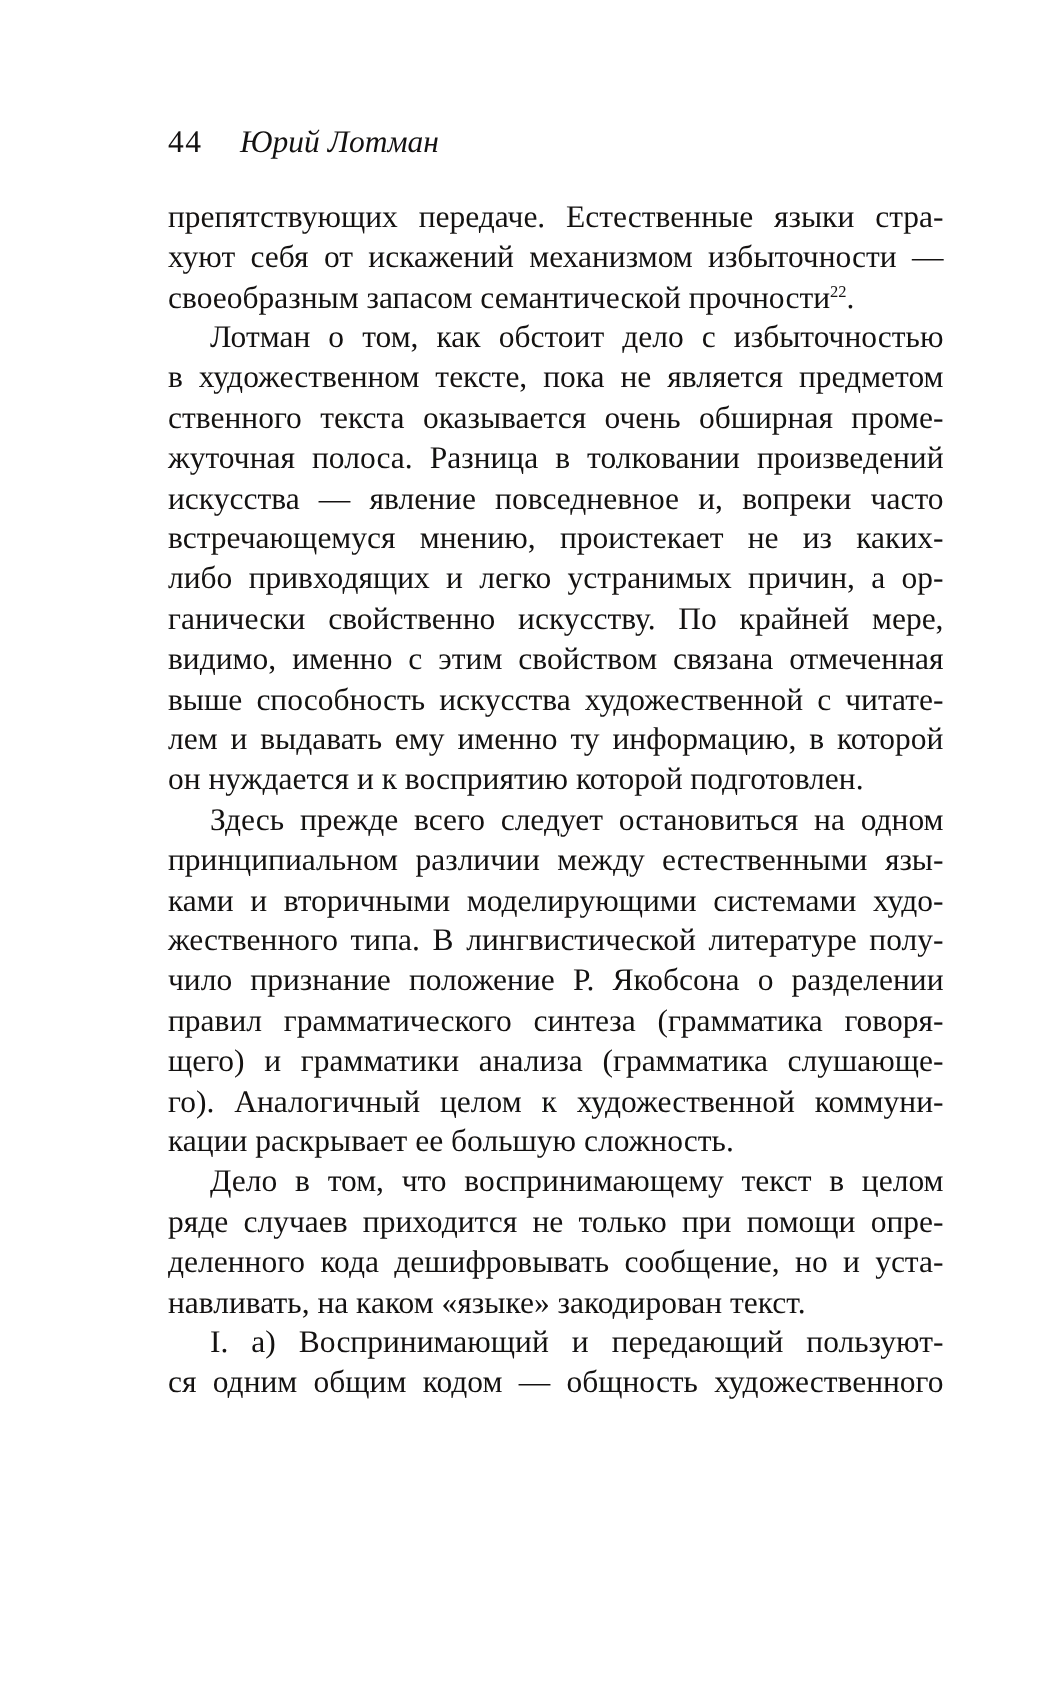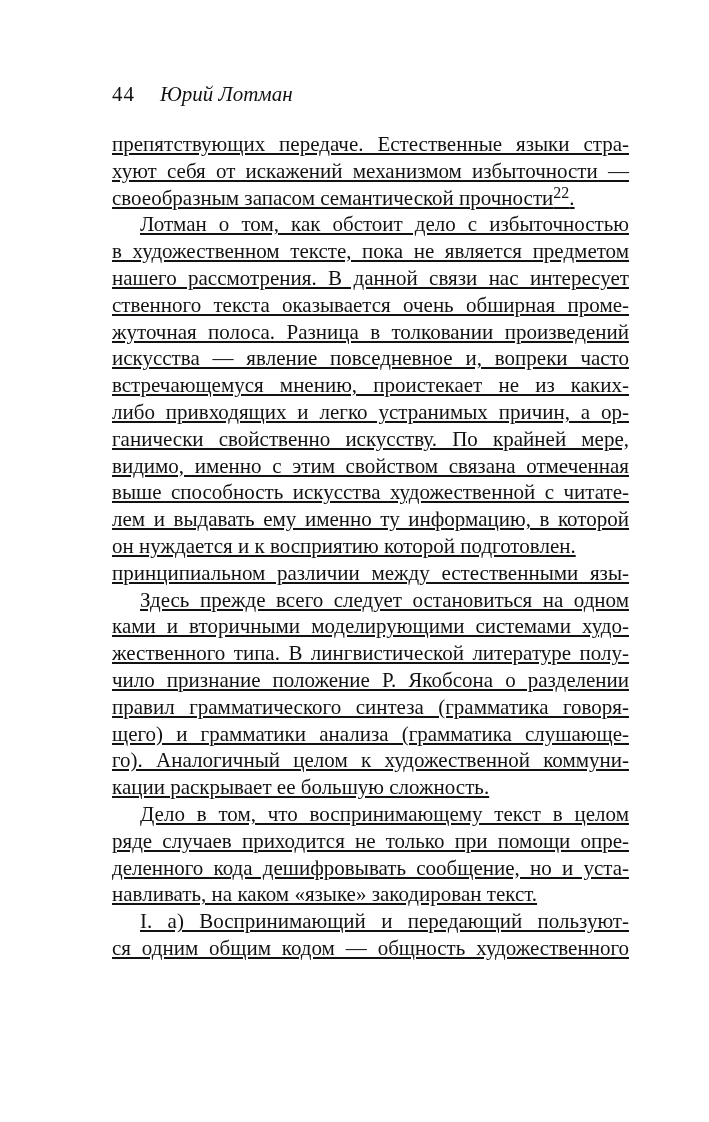--- a/index.html
+++ b/index.html
@@ -45,30 +45,29 @@
   }
   .para {
     margin: 0;
     padding: 0;
   }
   .line {
     display: block;
     text-align: justify;
     text-align-last: justify;
     white-space: normal;
-    text-decoration: underline;
   }
   .line.endline {
     text-align-last: left;
   }
   .line.indent {
     text-indent: 28px;
   }
   sup.fnref {
-    font-size: 16px;
+    font-size: 11px;
     line-height: 0;
     vertical-align: 7px;
     letter-spacing: 0;
   }
 </style>
 </head>
 <body>
 
 <div class="page">
 
@@ -80,36 +79,35 @@
 
     <p class="para">
       <span class="line">препятствующих передаче. Естественные языки стра-</span>
       <span class="line">хуют себя от искажений механизмом избыточности —</span>
       <span class="line endline"><span>своеобразным запасом семантической прочности</span><sup class="fnref">22</sup><span>.</span></span>
     </p>
 
     <p class="para">
       <span class="line indent">Лотман о том, как обстоит дело с избыточностью</span>
       <span class="line">в художественном тексте, пока не является предметом</span>
-      <span class="line">нашего рассмотрения. В данной связи нас интересует</span>
       <span class="line">ственного текста оказывается очень обширная проме-</span>
       <span class="line">жуточная полоса. Разница в толковании произведений</span>
       <span class="line">искусства — явление повседневное и, вопреки часто</span>
       <span class="line">встречающемуся мнению, проистекает не из каких-</span>
       <span class="line">либо привходящих и легко устранимых причин, а ор-</span>
       <span class="line">ганически свойственно искусству. По крайней мере,</span>
       <span class="line">видимо, именно с этим свойством связана отмеченная</span>
       <span class="line">выше способность искусства художественной с читате-</span>
       <span class="line">лем и выдавать ему именно ту информацию, в которой</span>
       <span class="line endline">он нуждается и к восприятию которой подготовлен.</span>
     </p>
 
     <p class="para">
+      <span class="line indent">Здесь прежде всего следует остановиться на одном</span>
       <span class="line">принципиальном различии между естественными язы-</span>
-      <span class="line indent">Здесь прежде всего следует остановиться на одном</span>
       <span class="line">ками и вторичными моделирующими системами худо-</span>
       <span class="line">жественного типа. В лингвистической литературе полу-</span>
       <span class="line">чило признание положение Р. Якобсона о разделении</span>
       <span class="line">правил грамматического синтеза (грамматика говоря-</span>
       <span class="line">щего) и грамматики анализа (грамматика слушающе-</span>
       <span class="line">го). Аналогичный целом к художественной коммуни-</span>
       <span class="line endline">кации раскрывает ее большую сложность.</span>
     </p>
 
     <p class="para">

